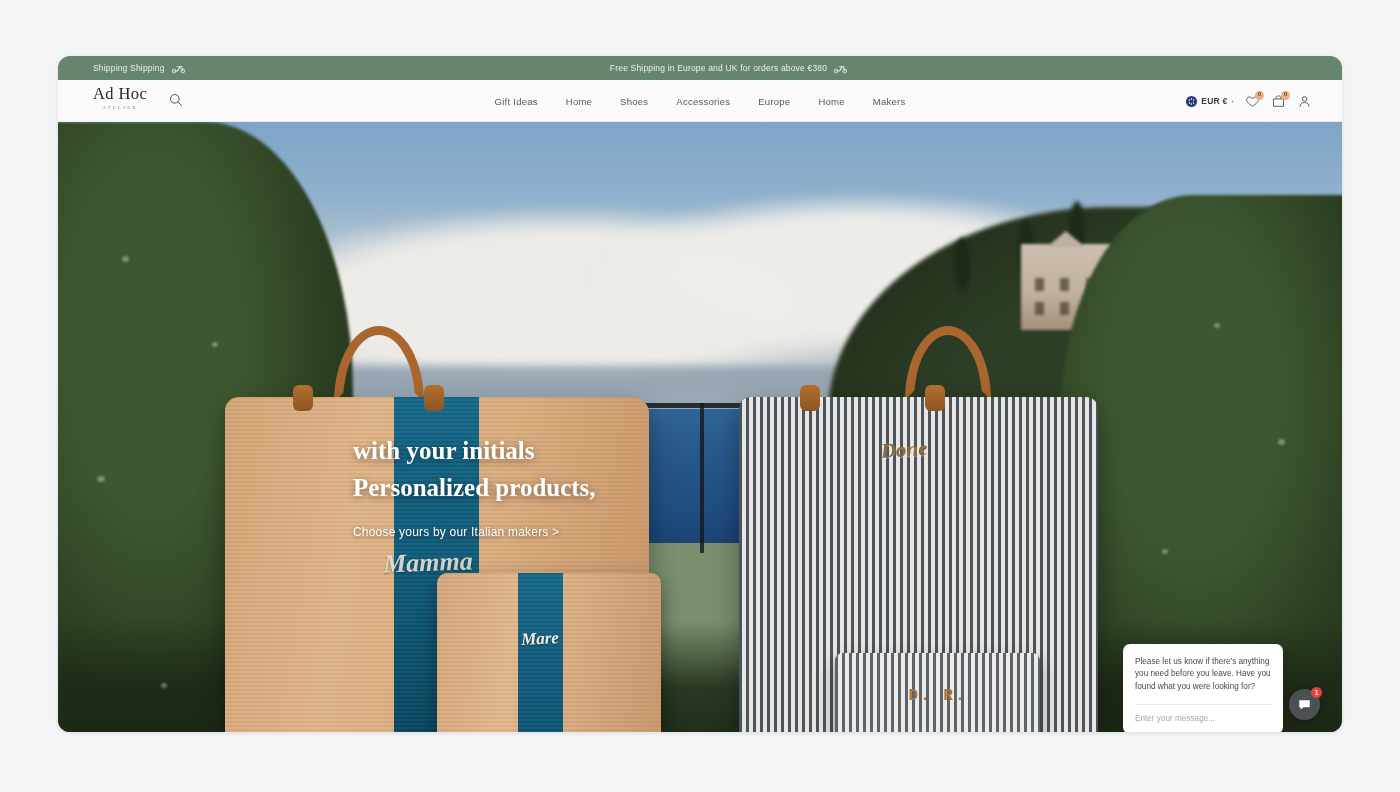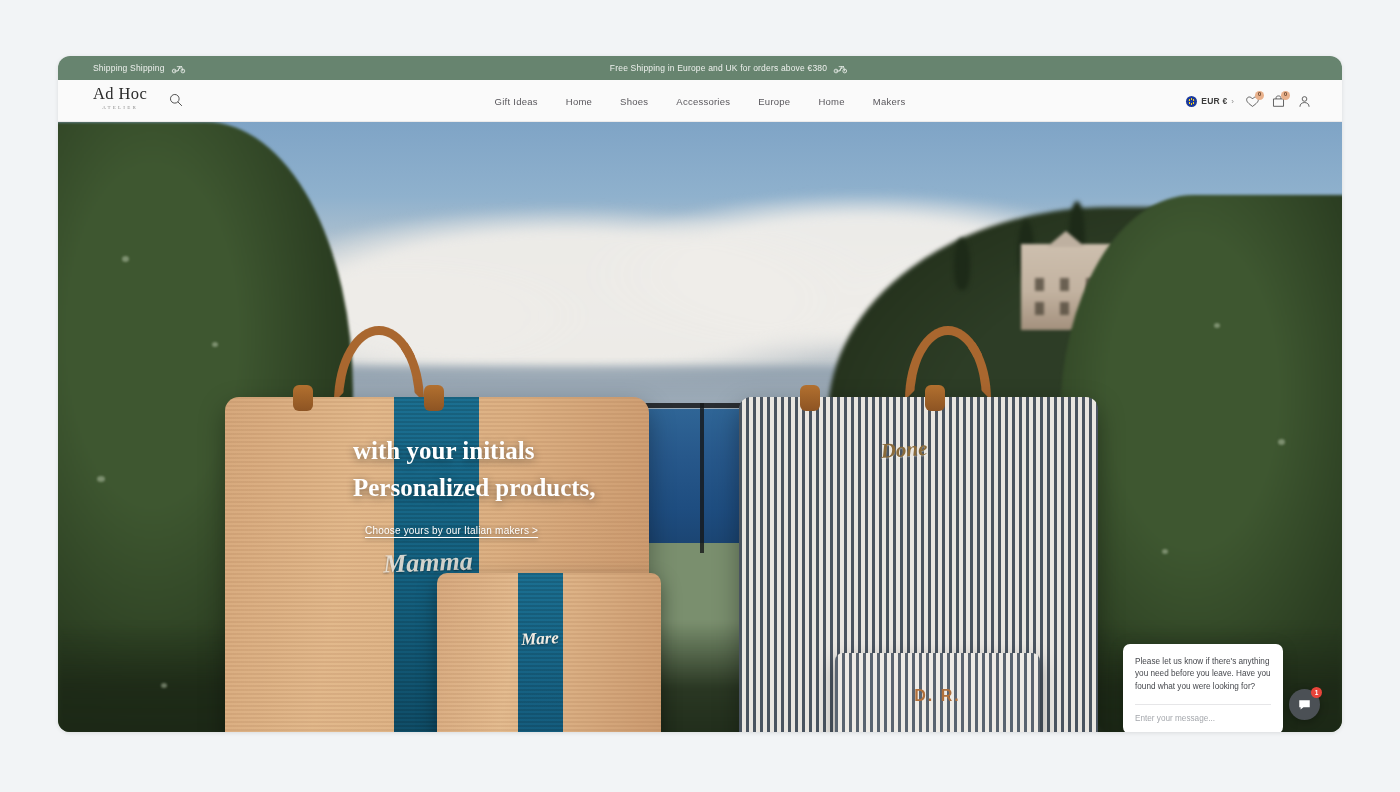--- a/index.html
+++ b/index.html
@@ -288,21 +288,21 @@
     left: 60.5%; top: 87%; width: 16%; height: 22%;
     background:
       repeating-linear-gradient(90deg, #5a6470 0 3px, #eeebe6 3px 7px),
       #eeebe6;
     border-radius: 8px;
     box-shadow: 0 8px 18px rgba(0,0,0,.35);
   }
   #dr-text {
     position: absolute; left: 50%; top: 32%;
     transform: translate(-50%,-50%);
-    font-family: Liberation Sans, sans-serif;
+    font-family: Liberation Mono, monospace;
     font-weight: bold; font-size: 16px; letter-spacing: 2px;
     color: #b0703c; white-space: nowrap;
   }
 
   
   .handle {
     position: absolute;
     border: 9px solid #a9672f;
     border-bottom-color: transparent;
     border-radius: 50% 50% 0 0 / 100% 100% 0 0;
@@ -320,25 +320,24 @@
     z-index: 8; color: #fff;
   }
   #hero-title {
     font-family: "Liberation Serif", serif;
     font-weight: bold; font-size: 25px; line-height: 37px;
     text-shadow: 0 2px 8px rgba(0,0,0,.45);
     max-width: 330px;
   }
   #hero-cta {
     display: inline-block; margin-top: 19px;
-    font-size: 10px; color: #fff;
-    text-decoration: underline; text-underline-offset: 2.5px;
+    font-size: 12px; color: #fff;
+    text-underline-offset: 2.5px;
     letter-spacing: .2px; cursor: pointer;
     text-shadow: 0 1px 4px rgba(0,0,0,.5);
-    margin-left: 12px;
   }
 
   
   #chat {
     position: absolute; right: 22px; bottom: -2px;
     z-index: 20;
     display: flex; align-items: flex-end; gap: 6px; padding-left: 32px;
   }
   #chat-card {
     width: 160px;

